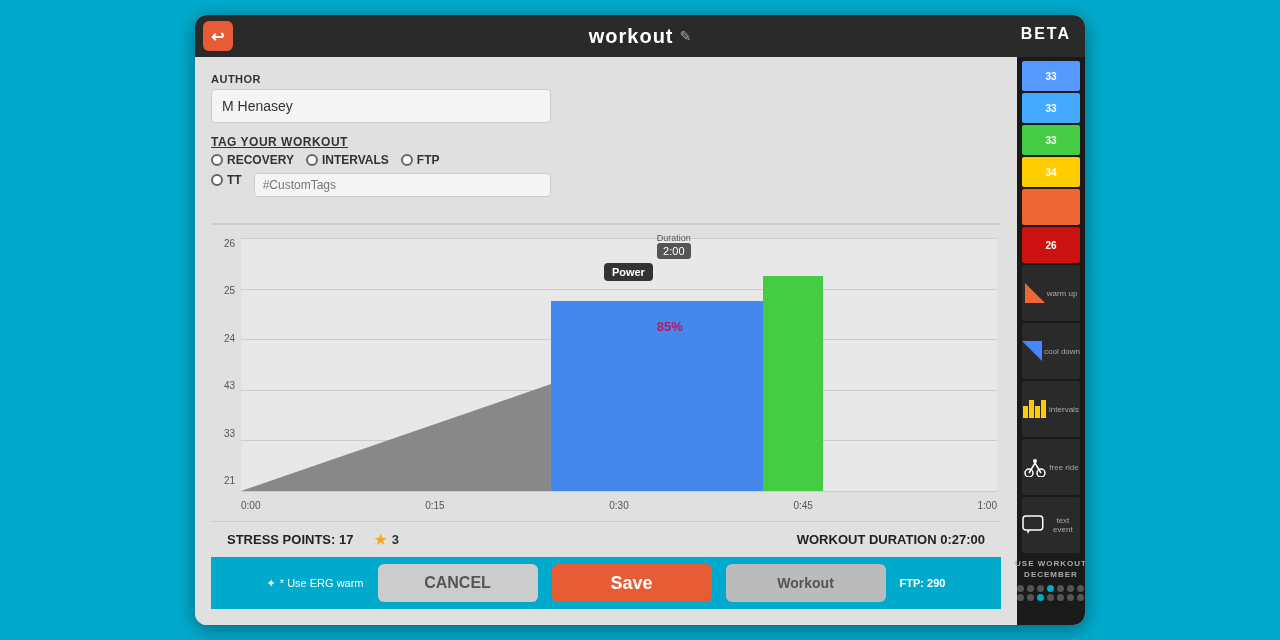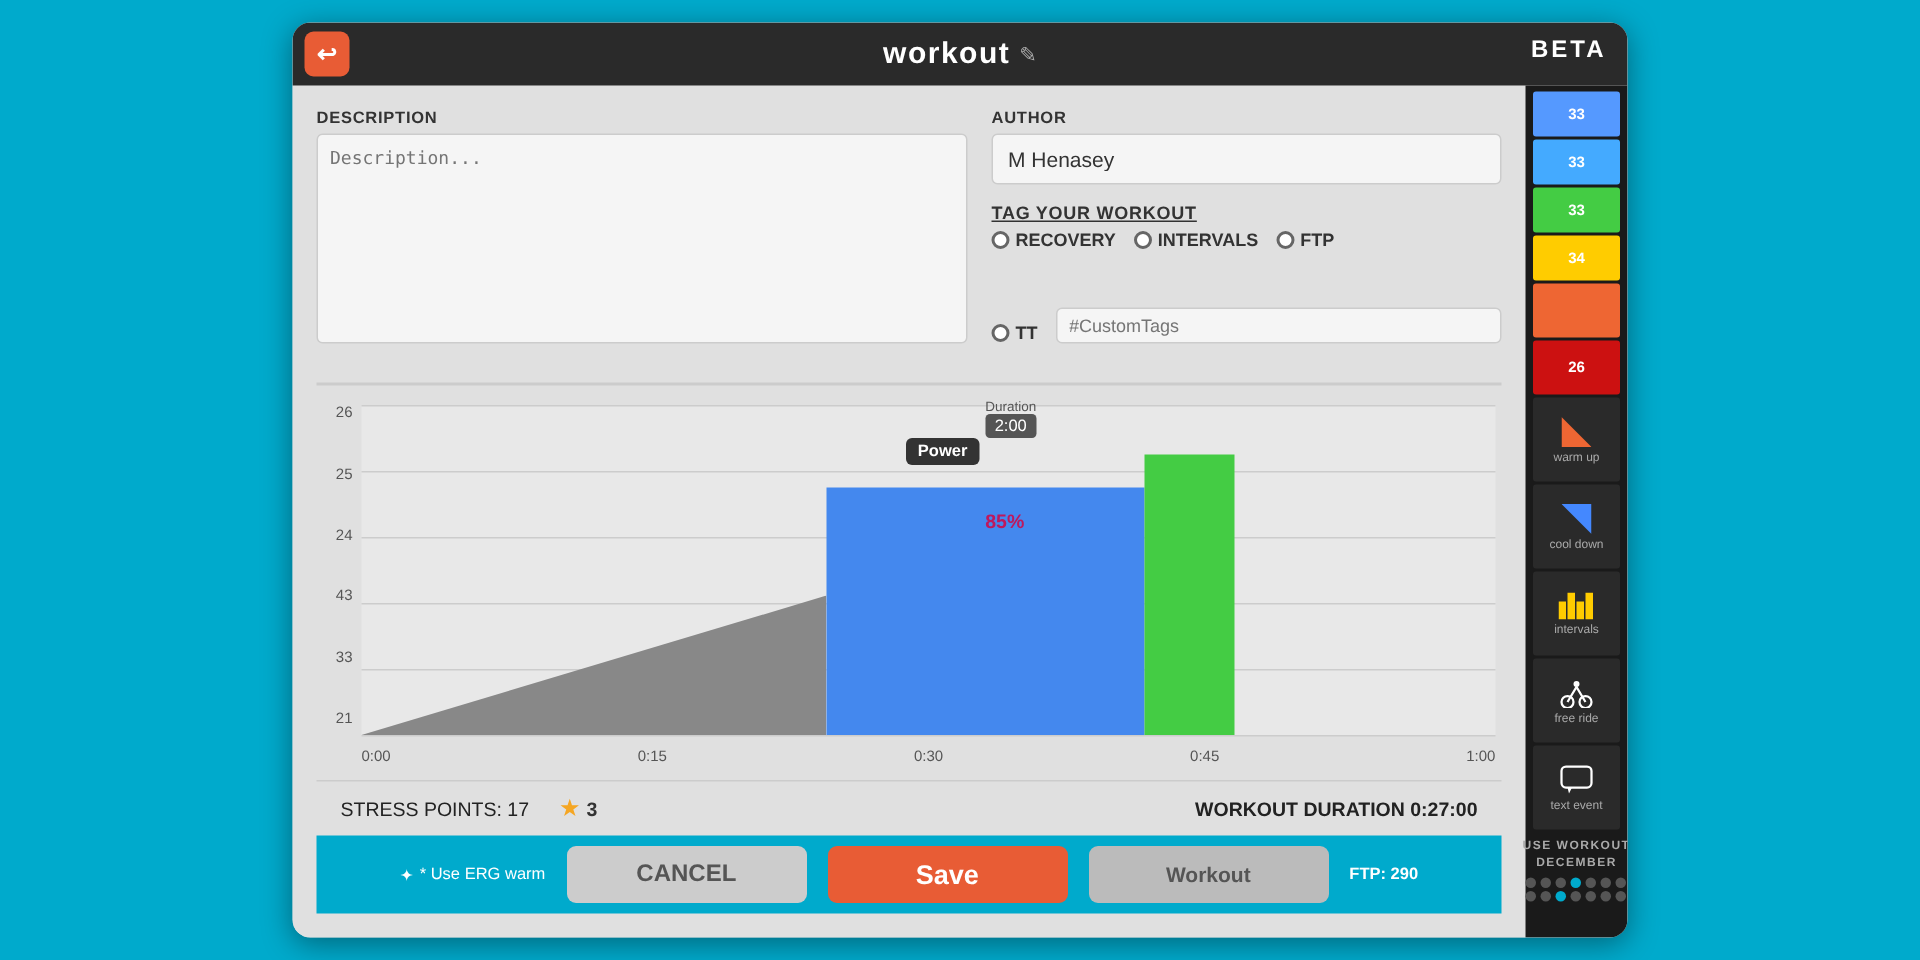--- a/index.html
+++ b/index.html
@@ -139,21 +139,21 @@
       font-size: 12px;
       font-weight: bold;
       color: #333;
       text-transform: uppercase;
       margin-bottom: 4px;
       letter-spacing: 0.5px;
       text-decoration: underline;
     }
     .tag-row {
       display: flex;
-      align-items: flex-end;
+      align-items: flex-start;
       gap: 12px;
       margin-bottom: 6px;
     }
     .radio-item {
       display: flex;
       align-items: center;
       gap: 4px;
       font-size: 12px;
       font-weight: bold;
       color: #333;
@@ -167,21 +167,20 @@
       background: white;
     }
     .custom-tags-input {
       flex: 1;
       padding: 4px 8px;
       background: #f5f5f5;
       border: 1px solid #ccc;
       border-radius: 4px;
       font-size: 12px;
       color: #aaa;
-      margin-top: 32px;
     }
     .divider-line {
       height: 2px;
       background: #ccc;
       margin: 8px 0;
     }
     .chart-area {
       flex: 1;
       background: #e0e0e0;
       position: relative;
@@ -302,21 +301,21 @@
     .status-bar {
       background: #e0e0e0;
       padding: 8px 16px;
       display: flex;
       align-items: center;
       gap: 20px;
       border-top: 1px solid #ccc;
     }
     .stress-points {
       font-size: 13px;
-      font-weight: normal;
+      font-weight: bold;
       color: #222;
     }
     .rating-area {
       display: flex;
       align-items: center;
       gap: 4px;
     }
     .star-icon {
       color: #f5a623;
       font-size: 16px;
@@ -379,21 +378,21 @@
       font-size: 10px;
       color: white;
       font-weight: bold;
     }
     .sidebar-icon-block {
       width: 58px;
       height: 56px;
       background: #2a2a2a;
       border-radius: 2px;
       display: flex;
-      flex-direction: column;
+      flex-direction: row;
       align-items: center;
       justify-content: center;
       gap: 2px;
       cursor: pointer;
     }
     .sidebar-icon-label {
       font-size: 8px;
       color: #aaa;
       text-align: center;
     }
@@ -427,24 +426,20 @@
       <span class="edit-icon">✎</span>
       <span class="beta-badge">BETA</span>
     </div>
 
     <div class="main-content">
 
       <div class="left-panel">
 
         <div class="top-row">
 
-          <div class="description-section">
-            <div class="section-label">DESCRIPTION</div>
-            <textarea class="description-box" placeholder="Description..." style=""></textarea>
-          </div>
 
           <div class="author-section">
             <div class="section-label">AUTHOR</div>
             <input type="text" class="author-input" value="M Henasey" style="">
 
             <div class="tag-section-label">TAG YOUR WORKOUT</div>
             <div class="tag-row">
               <label class="radio-item">
                 <div class="radio-circle"></div>
                 <span>RECOVERY</span>

